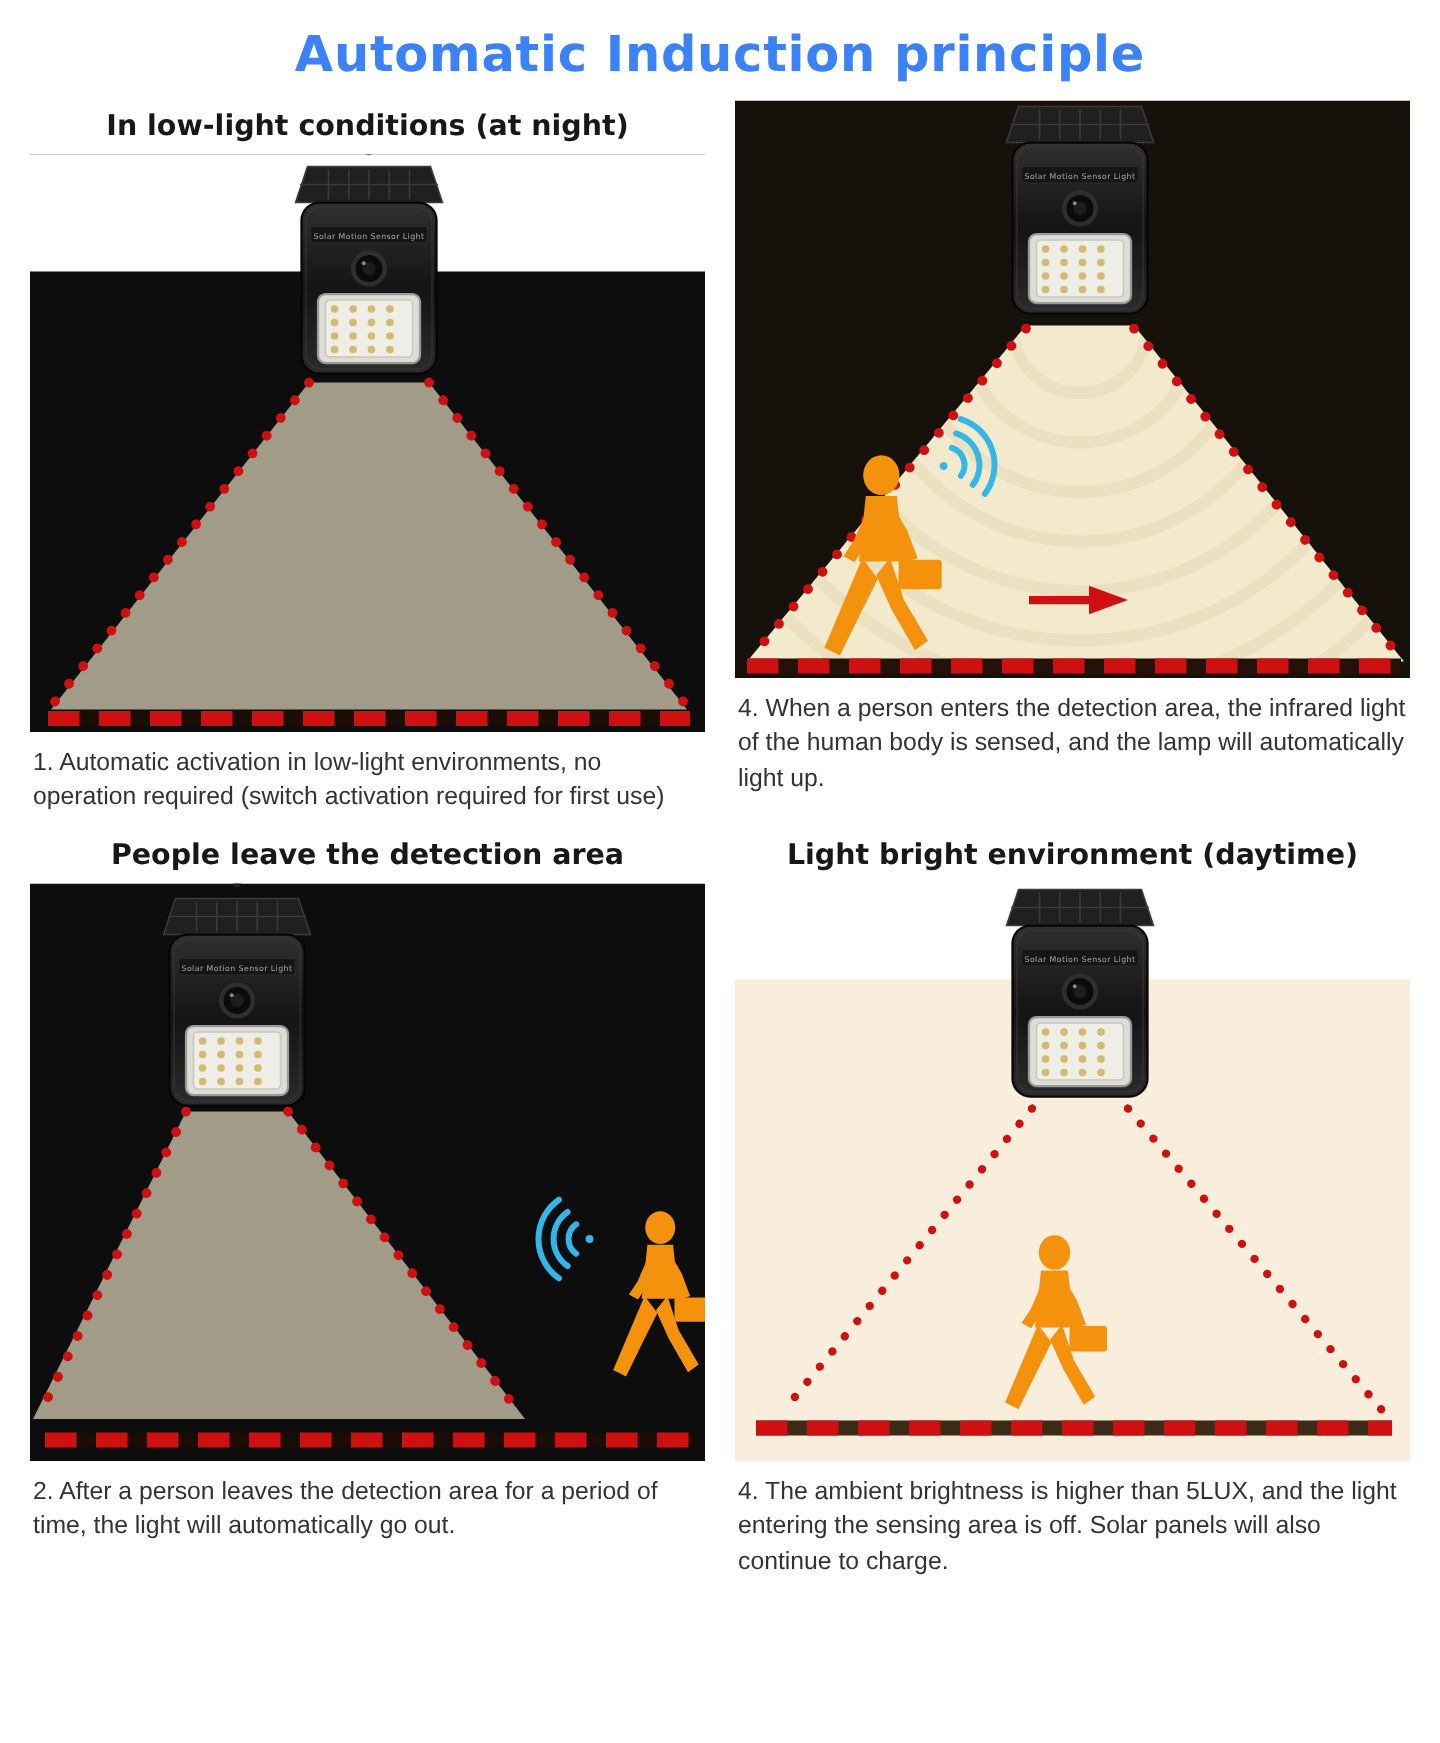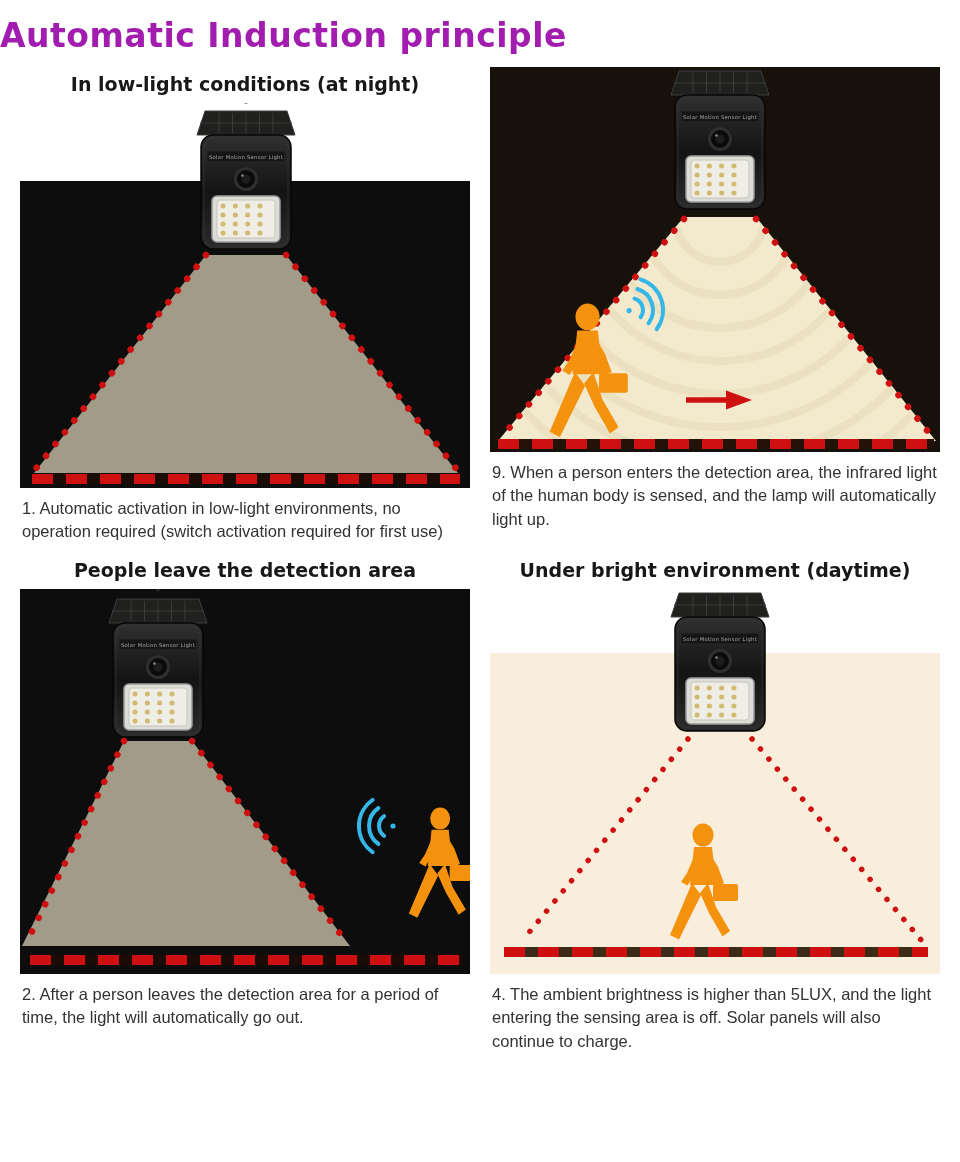--- a/index.html
+++ b/index.html
@@ -1,22 +1,22 @@
 <!DOCTYPE html>
 <html><head>
 <meta charset="utf-8">
 <style>
   html,body{margin:0;padding:0;}
   body{
     width:960px;height:1162px;background:#ffffff;overflow:hidden;
     font-family:"Liberation Sans", sans-serif;color:#222;
   }
   .page-title{
-    text-align:left;font-family:"DejaVu Sans", sans-serif;
-    font-size:33px;font-weight:800;color:#a21caf;
+    text-align:center;font-family:"DejaVu Sans", sans-serif;
+    font-size:33px;font-weight:800;color:#3b82f6;
     margin:16px 0 12px;letter-spacing:.5px;
   }
   .grid{
     display:grid;grid-template-columns:450px 450px;
     column-gap:20px;row-gap:4px;padding:0 20px;
   }
   .panel{display:flex;flex-direction:column;}
   .panel-heading{
     text-align:center;font-size:19px;font-weight:700;color:#181818;
     margin:6px 0 8px;font-family:"DejaVu Sans", sans-serif;
@@ -145,21 +145,21 @@
         </g>
         <use href="#person-symbol" transform="translate(55,236) scale(1.15)" fill="#f4920e"></use>
         <use href="#waves-symbol" transform="translate(141,243) rotate(-18)" stroke="#35b6e8"></use>
         <g>
           <line x1="196" y1="333" x2="238" y2="333" stroke-width="5.5" stroke="#cf1010"></line>
           <polygon points="236,323.5 262,333 236,342.5" fill="#cf1010"></polygon>
         </g>
         <use href="#lamp-symbol" transform="translate(175,2)"></use>
       </svg>
     </div>
-    <p class="caption">9. When a person enters the detection area, the infrared light of the human body is sensed, and the lamp will automatically light up.</p>
+    <p class="caption">4. When a person enters the detection area, the infrared light of the human body is sensed, and the lamp will automatically light up.</p>
   </section>
 
   <section class="panel row2">
     <h2 class="panel-heading">People leave the detection area</h2>
     <div class="fig">
       <svg viewBox="0 0 450 385" width="450" height="385" xmlns="http://www.w3.org/2000/svg">
         <rect width="450" height="385" fill="#0d0d0d"></rect>
         <polygon points="104,152 172,152 330,357 2,357" fill="#a29b87"></polygon>
         <g stroke-width="6.5" stroke-linecap="round" stroke-dasharray="0.1 15">
           <line x1="104" y1="152" x2="6" y2="355" stroke="#cf1010"></line>
@@ -171,21 +171,21 @@
         </g>
         <use href="#person-symbol" transform="translate(385,218) scale(0.95)" fill="#f4920e"></use>
         <use href="#waves-symbol" transform="translate(371,237) scale(-1,1)" stroke="#35b6e8"></use>
         <use href="#lamp-symbol" transform="translate(83,8)"></use>
       </svg>
     </div>
     <p class="caption">2. After a person leaves the detection area for a period of time, the light will automatically go out.</p>
   </section>
 
   <section class="panel row2">
-    <h2 class="panel-heading">Under bright environment (daytime)</h2>
+    <h2 class="panel-heading">Light bright environment (daytime)</h2>
     <div class="fig">
       <svg viewBox="0 0 450 385" width="450" height="385" xmlns="http://www.w3.org/2000/svg">
         <rect width="450" height="385" fill="#f8eedb"></rect>
         <rect x="0" y="0" width="450" height="64" fill="#ffffff"></rect>
         <g stroke-width="5.5" stroke-linecap="round" stroke-dasharray="0.1 13">
           <line x1="198" y1="150" x2="32" y2="352" stroke="#cf1010"></line>
           <line x1="262" y1="150" x2="432" y2="352" stroke="#cf1010"></line>
         </g>
         <g>
           <line x1="14" y1="363" x2="438" y2="363" stroke="#3c2b16" stroke-width="10"></line>

